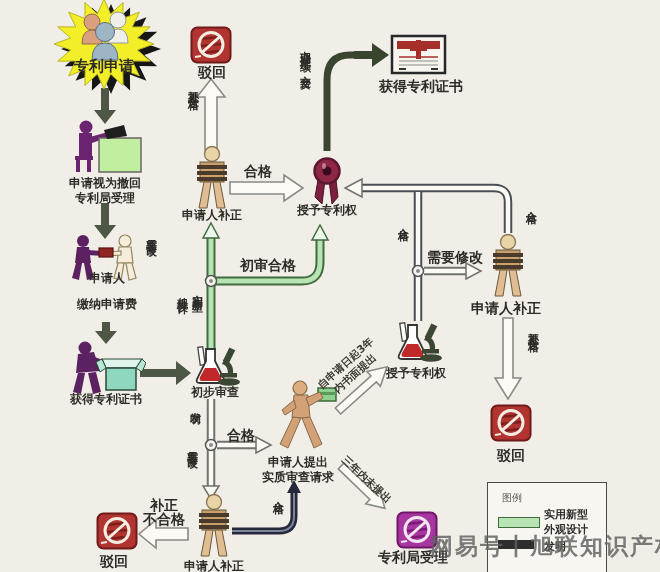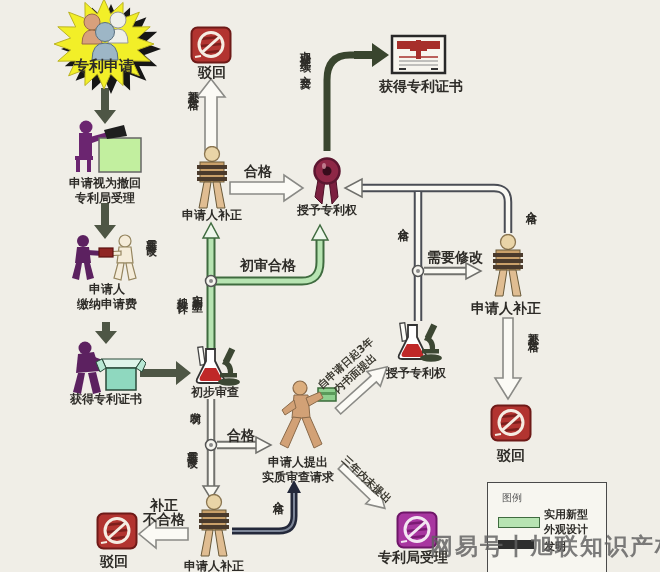--- a/index.html
+++ b/index.html
@@ -279,21 +279,21 @@
     <polygon points="22,15 36,15 38,38 20,38" fill="#d2a176" stroke="#8a6a4a" stroke-width="1"></polygon>
     <polygon points="34,18 48,12 51,18 37,26" fill="#d2a176" stroke="#8a6a4a" stroke-width="1"></polygon>
     <polygon points="22,20 10,30 13,35 24,28" fill="#d2a176" stroke="#8a6a4a" stroke-width="1"></polygon>
     <polygon points="21,37 29,38 16,68 8,64" fill="#d2a176" stroke="#8a6a4a" stroke-width="1"></polygon>
     <polygon points="30,38 38,37 50,64 42,68" fill="#d2a176" stroke="#8a6a4a" stroke-width="1"></polygon>
   </svg>
 
   <div class="lbl" style="left:104px;top:57px;font-size:15px">专利申请</div>
   <div class="lbl big" style="left:105px;top:176px">申请视为撤回</div>
   <div class="lbl big" style="left:105px;top:191px">专利局受理</div>
-  <div class="lbl big" style="left:107px;top:282px">申请人</div>
+  <div class="lbl big" style="left:107px;top:271px">申请人</div>
   <div class="lbl big" style="left:107px;top:297px">缴纳申请费</div>
   <div class="lbl big" style="left:106px;top:392px">获得专利证书</div>
 
   <div class="lbl" style="left:212px;top:63px">驳回</div>
   <div class="lbl big" style="left:212px;top:208px">申请人补正</div>
   <div class="lbl" style="left:258px;top:162px">合格</div>
   <div class="lbl big" style="left:327px;top:203px">授予专利权</div>
   <div class="lbl" style="left:421px;top:77px">获得专利证书</div>
   <div class="lbl" style="left:268px;top:256px">初审合格</div>
   <div class="lbl big" style="left:215px;top:385px">初步审查</div>

